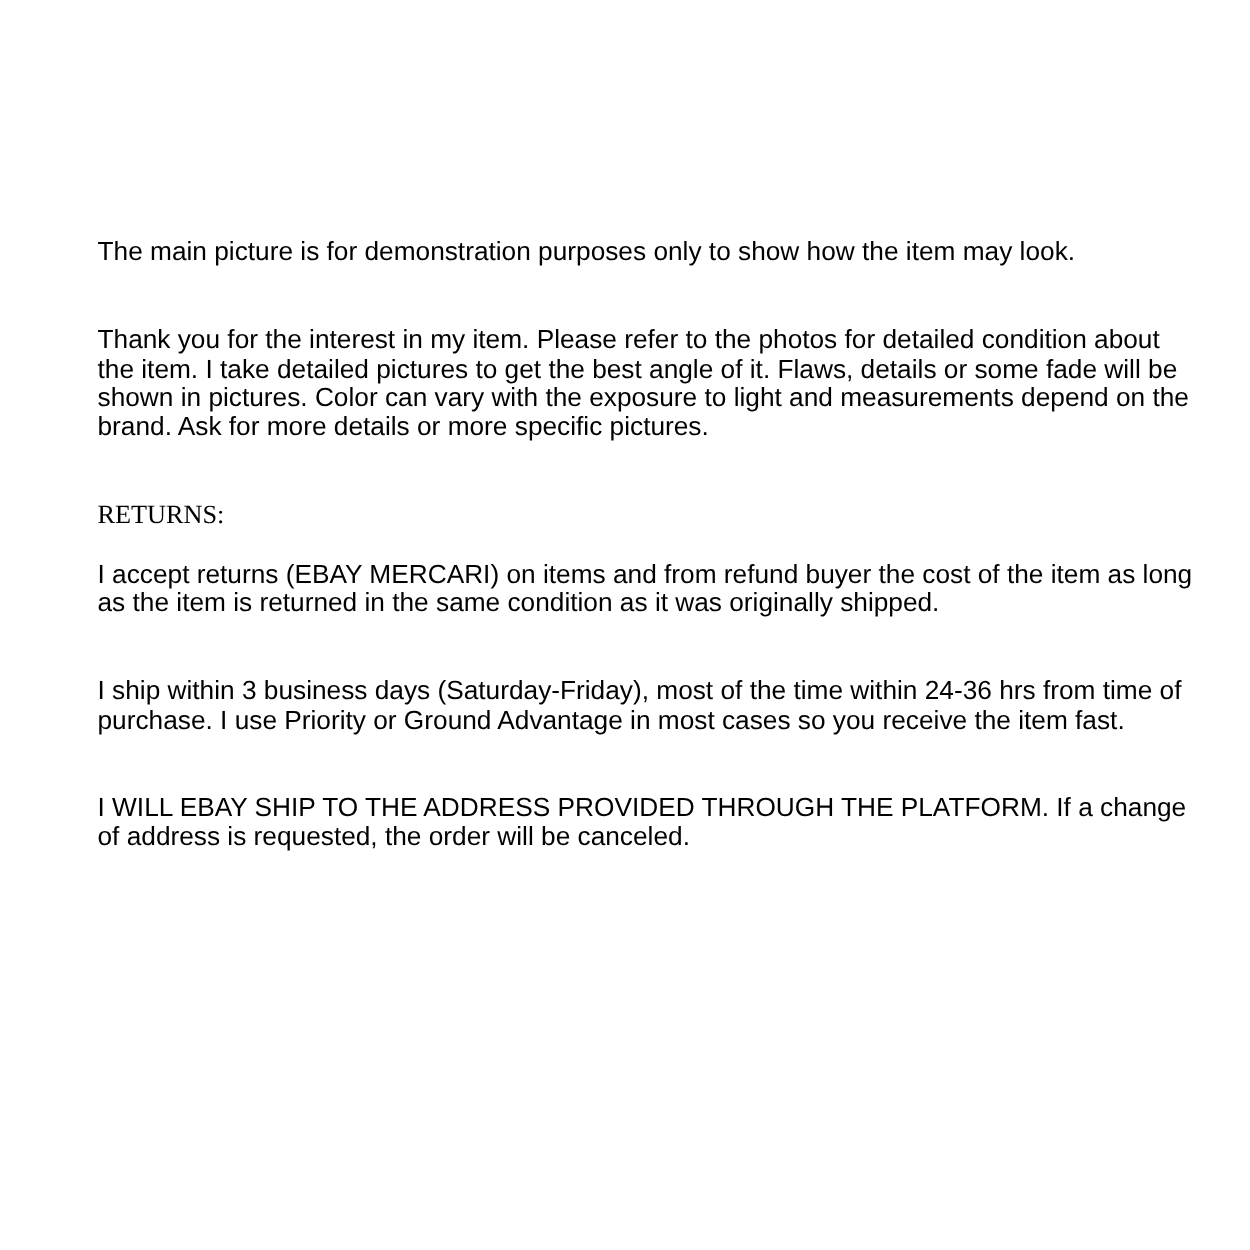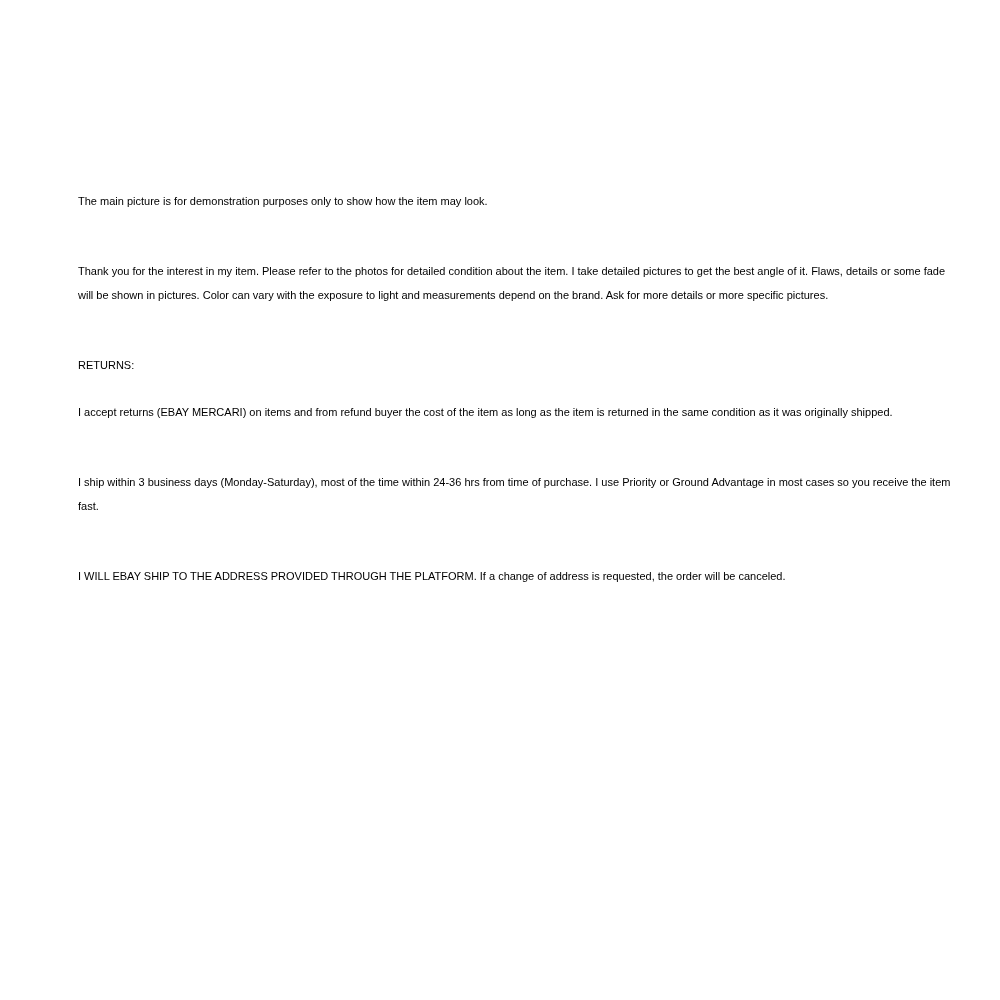--- a/index.html
+++ b/index.html
@@ -16,40 +16,41 @@
   .page {
     box-sizing: border-box;
     width: 1000px;
     height: 1000px;
     padding: 190px 38px 0 78px;
     background: #ffffff;
     color: #000000;
   }
   .para {
     margin: 0 0 47px 0;
-    font-size: 11px;
+    font-size: 21px;
     line-height: 23.3px;
     font-weight: 400;
     color: #000000;
     letter-spacing: 0;
   }
   .para.tight {
     margin-bottom: 24px;
+    font-family: Liberation Serif, serif;
   }
 </style>
 </head>
 <body>
 
 <div class="page">
   <p class="para">The main picture is for demonstration purposes only to show how the item may look.</p>
 
   <p class="para">Thank you for the interest in my item. Please refer to the photos for detailed condition about the item. I take detailed pictures to get the best angle of it. Flaws, details or some fade will be shown in pictures. Color can vary with the exposure to light and measurements depend on the brand. Ask for more details or more specific pictures.</p>
 
 
   <p class="para tight">RETURNS:</p>
 
   <p class="para">I accept returns (EBAY MERCARI) on items and from refund buyer the cost of the item as long as the item is returned in the same condition as it was originally shipped.</p>
 
 
-  <p class="para">I ship within 3 business days (Monday-Saturday), most of the time within 24-36 hrs from time of purchase. I use Priority or Ground Advantage in most cases so you receive the item fast.</p>
+  <p class="para">I ship within 3 business days (Saturday-Friday), most of the time within 24-36 hrs from time of purchase. I use Priority or Ground Advantage in most cases so you receive the item fast.</p>
 
   <p class="para">I WILL EBAY SHIP TO THE ADDRESS PROVIDED THROUGH THE PLATFORM. If a change of address is requested, the order will be canceled.</p>
 </div>
 
 </body></html>

